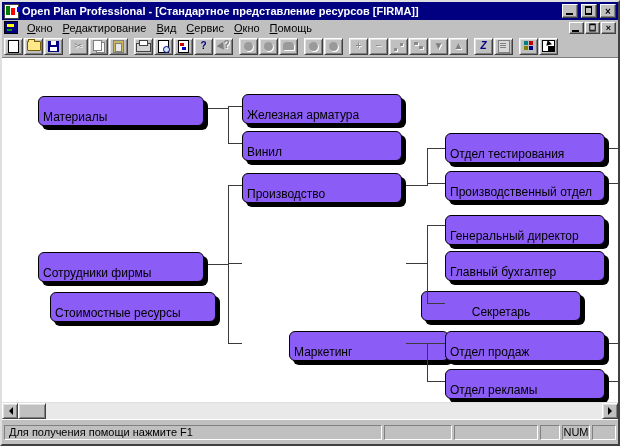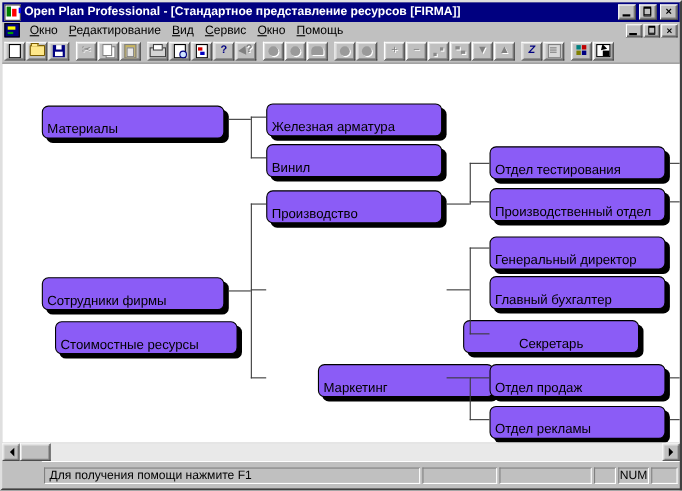--- a/index.html
+++ b/index.html
@@ -87,21 +87,21 @@
   .hscroll{height:16px;flex:0 0 auto;display:flex;background:#e9e9e9;border-top:1px solid #dfdfdf;}
   .sbtn{box-sizing:border-box;width:16px;height:16px;background:#c0c0c0;
     border:1px solid;border-color:#fff #404040 #404040 #fff;box-shadow:inset 1px 1px 0 #dfdfdf,inset -1px -1px 0 #808080;
     display:flex;align-items:center;justify-content:center;flex:0 0 auto;}
   .tri-left{width:0;height:0;border:4px solid transparent;border-right:4px solid #000;margin-left:-3px;}
   .tri-right{width:0;height:0;border:4px solid transparent;border-left:4px solid #000;margin-right:-3px;}
   .strack{flex:1;position:relative;}
   .sthumb{position:absolute;left:0;top:0;box-sizing:border-box;width:28px;height:16px;background:#c0c0c0;
     border:1px solid;border-color:#fff #404040 #404040 #fff;box-shadow:inset 1px 1px 0 #dfdfdf,inset -1px -1px 0 #808080;}
   
-  .statusbar{height:20px;flex:0 0 auto;display:flex;align-items:center;gap:2px;padding:2px;border-top:1px solid #fff;margin-left:36px;}
+  .statusbar{height:20px;flex:0 0 auto;display:flex;align-items:center;gap:2px;padding:2px;border-top:1px solid #fff;}
   .panel{box-sizing:border-box;height:15px;border:1px solid;border-color:#808080 #fff #fff #808080;
     font-size:11px;padding:0 4px;display:flex;align-items:center;white-space:nowrap;overflow:hidden;color:#000;}
   .panel.main{flex:1;}
   .p68{width:68px;}.p84{width:84px;}.p20{width:20px;}.p28{width:28px;justify-content:center;}.p24{width:24px;}
 </style>
 </head>
 <body>
 
 <div class="window">
 

